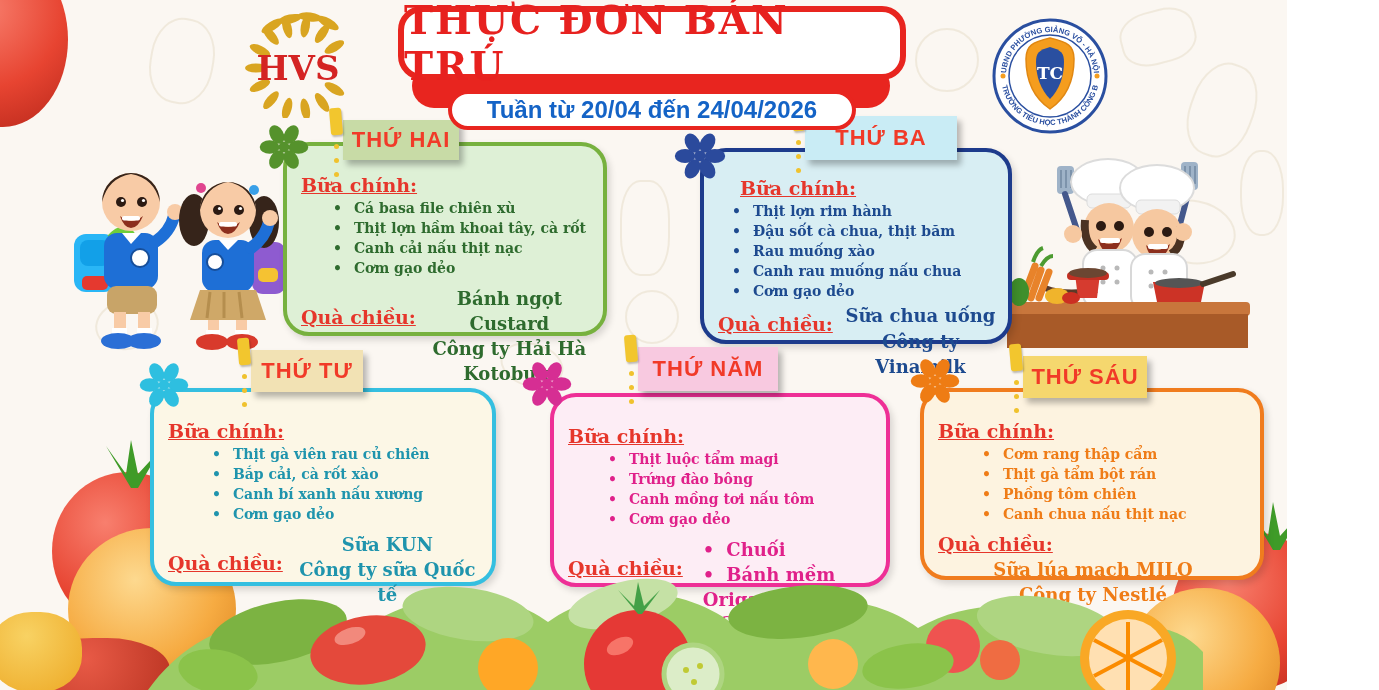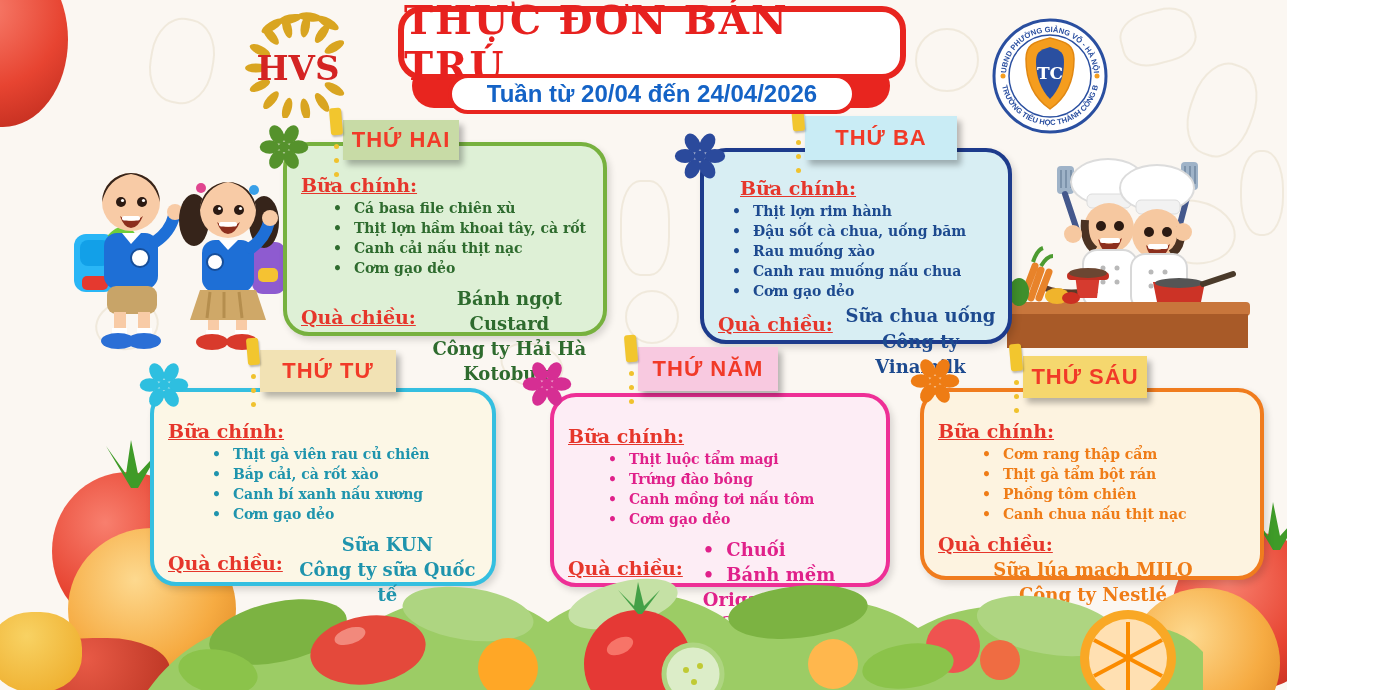--- a/index.html
+++ b/index.html
@@ -108,21 +108,21 @@
       <ellipse cx="78" cy="7" rx="12" ry="4.5" transform="rotate(8 78 7)"></ellipse>
       <ellipse cx="96" cy="13" rx="12" ry="4.5" transform="rotate(30 96 13)"></ellipse>
     </g>
     <text x="66" y="70" text-anchor="middle" font-family="DejaVu Serif, serif" font-weight="bold" font-size="34" fill="#d42423">HVS</text>
   </svg>
 
   <div class="hdr" id="red-strip" style="position:absolute;"></div>
   <div class="hdr" id="title-box" style="position:absolute;">
     <span>THỰC ĐƠN BÁN TRÚ</span>
   </div>
-  <div class="hdr" id="subtitle-box" style="position:absolute;">
+  <div class="hdr" id="subtitle-box" style="position:absolute;margin-top:16px;">
     <span>Tuần từ 20/04 đến 24/04/2026</span>
   </div>
 
   <svg class="hdr" style="left:990px;top:14px;" width="120" height="120" viewBox="0 0 120 120">
     <circle cx="60" cy="62" r="56" fill="#ffffff" stroke="#2a4fa0" stroke-width="3"></circle>
     <circle cx="60" cy="62" r="41" fill="#ffffff" stroke="#2a4fa0" stroke-width="1.5"></circle>
     <defs>
       <path id="arcTop" d="M 16,62 A 44,44 0 0 1 104,62"></path>
       <path id="arcBot" d="M 11,62 A 49,49 0 0 0 109,62"></path>
     </defs>
@@ -301,21 +301,21 @@
     </div>
     <div class="tab" style="left:133px;top:4px;width:152px;height:44px;">
       <div class="pin"></div>
       <div class="pindots"></div>
       <span class="tab-label">THỨ BA</span>
     </div>
     <div class="daycard" style="left:28px;top:36px;width:312px;height:196px;padding-top:5px;">
       <div class="meal-label" style="margin-left:22px;">Bữa chính:</div>
       <ul class="dishes" style="padding-left:14px;">
         <li>Thịt lợn rim hành</li>
-        <li>Đậu sốt cà chua, uống băm</li>
+        <li>Đậu sốt cà chua, thịt băm</li>
         <li>Rau muống xào</li>
         <li>Canh rau muống nấu chua</li>
         <li>Cơm gạo dẻo</li>
       </ul>
       <div class="snack" style="margin-top:2px;">
         <span class="meal-label" style="margin-top:10px;">Quà chiều:</span>
         <span class="lines">
             <span class="sline">Sữa chua uống</span>
             <span class="sline">Công ty Vinamilk</span>
           </span>
@@ -330,21 +330,21 @@
         <ellipse cx="46" cy="30" rx="11" ry="7.5" transform="rotate(0 30 30)"></ellipse>
             <ellipse cx="46" cy="30" rx="11" ry="7.5" transform="rotate(60 30 30)"></ellipse>
         <ellipse cx="46" cy="30" rx="11" ry="7.5" transform="rotate(120 30 30)"></ellipse>
             <ellipse cx="46" cy="30" rx="11" ry="7.5" transform="rotate(180 30 30)"></ellipse>
         <ellipse cx="46" cy="30" rx="11" ry="7.5" transform="rotate(240 30 30)"></ellipse>
             <ellipse cx="46" cy="30" rx="11" ry="7.5" transform="rotate(300 30 30)"></ellipse>
         <circle cx="30" cy="30" r="6"></circle>
           </g>
         </svg>
     </div>
-    <div class="tab" style="left:127px;top:2px;width:136px;height:42px;">
+    <div class="tab" style="left:118px;top:2px;width:112px;height:42px;">
       <div class="pin"></div>
       <div class="pindots"></div>
       <span class="tab-label">THỨ TƯ</span>
     </div>
     <div class="daycard" style="left:17px;top:40px;width:346px;height:198px;">
       <div class="meal-label">Bữa chính:</div>
       <ul class="dishes" style="padding-left:44px;">
         <li>Thịt gà viên rau củ chiên</li>
         <li>Bắp cải, cà rốt xào</li>
         <li>Canh bí xanh nấu xương</li>

